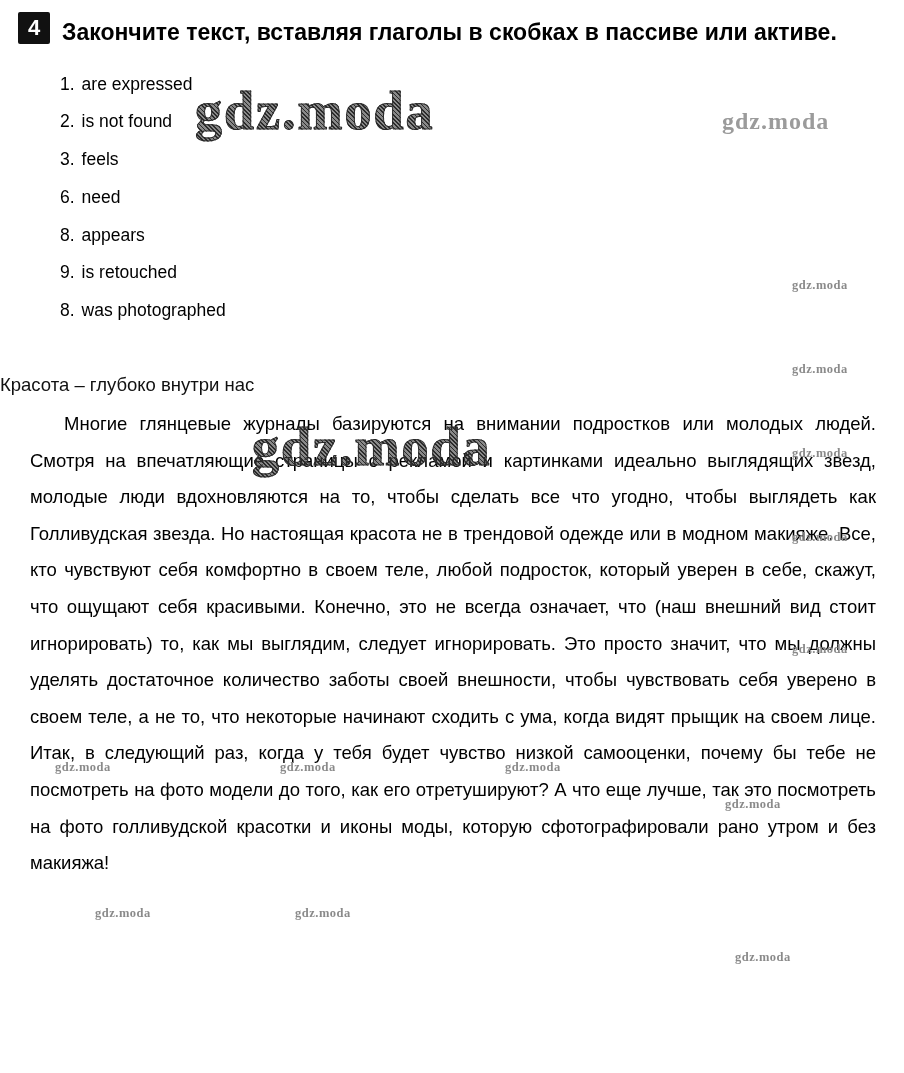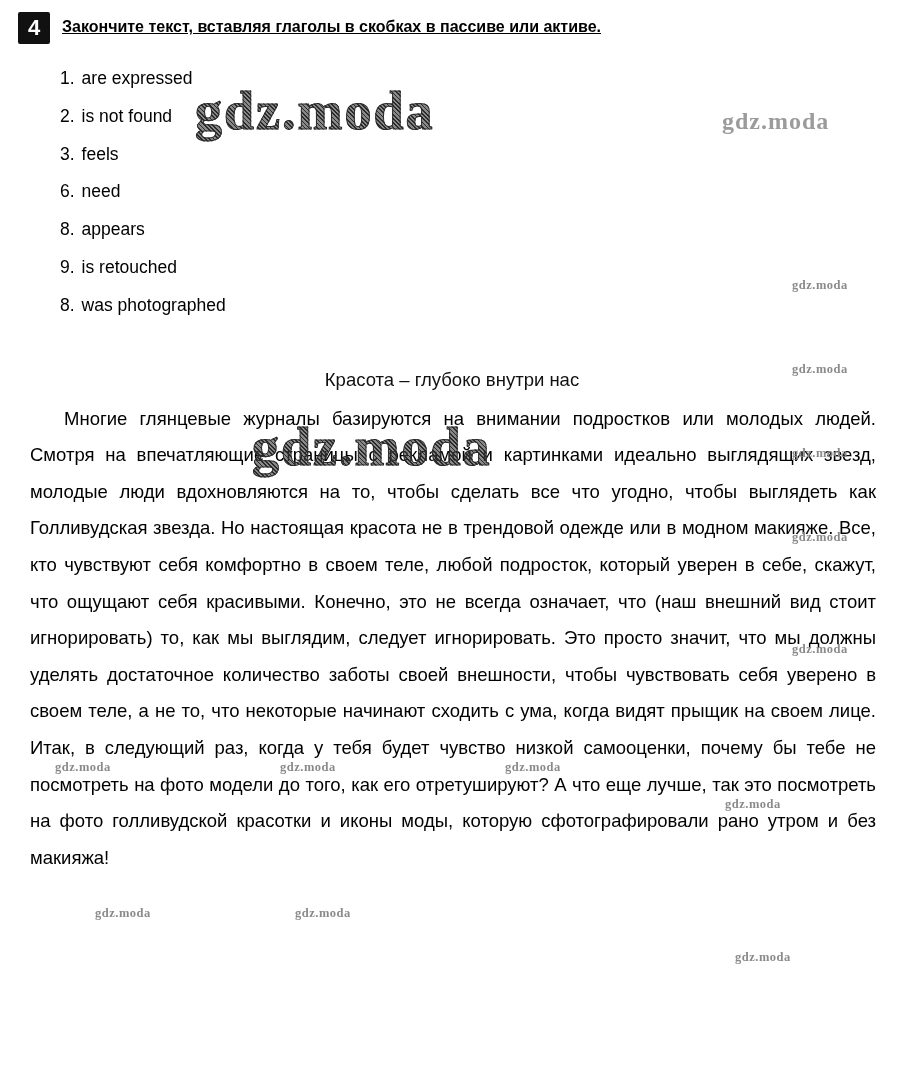--- a/index.html
+++ b/index.html
@@ -30,39 +30,38 @@
     color: #ffffff;
     font-weight: bold;
     font-size: 22px;
     display: flex;
     align-items: center;
     justify-content: center;
     border-radius: 2px;
   }
   .task-title {
     font-weight: bold;
-    font-size: 16px;
+    font-size: 23px;
     line-height: 1.5;
     padding-top: 3px;
-    text-decoration: underline;
   }
   .answers {
     margin: 16px 0 0 60px;
   }
   .answer-row {
     font-size: 17.5px;
     line-height: 37.8px;
     white-space: nowrap;
   }
   .answer-row .num {
     margin-right: 7px;
   }
   .subtitle {
     margin-top: 44px;
-    text-align: center;
+    text-align: left;
     font-size: 18.5px;
     color: #111111;
   }
   .body-text {
     margin: 10px 28px 0 30px;
     font-size: 18.5px;
     line-height: 36.6px;
     text-align: justify;
     text-indent: 34px;
     color: #000000;

